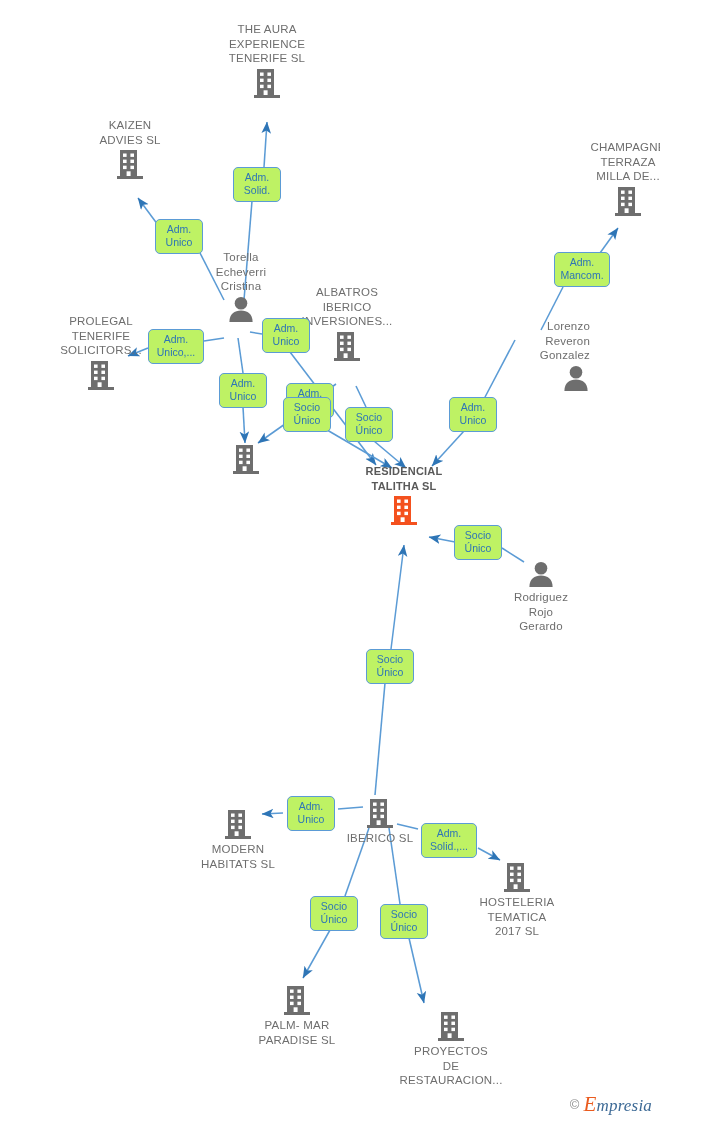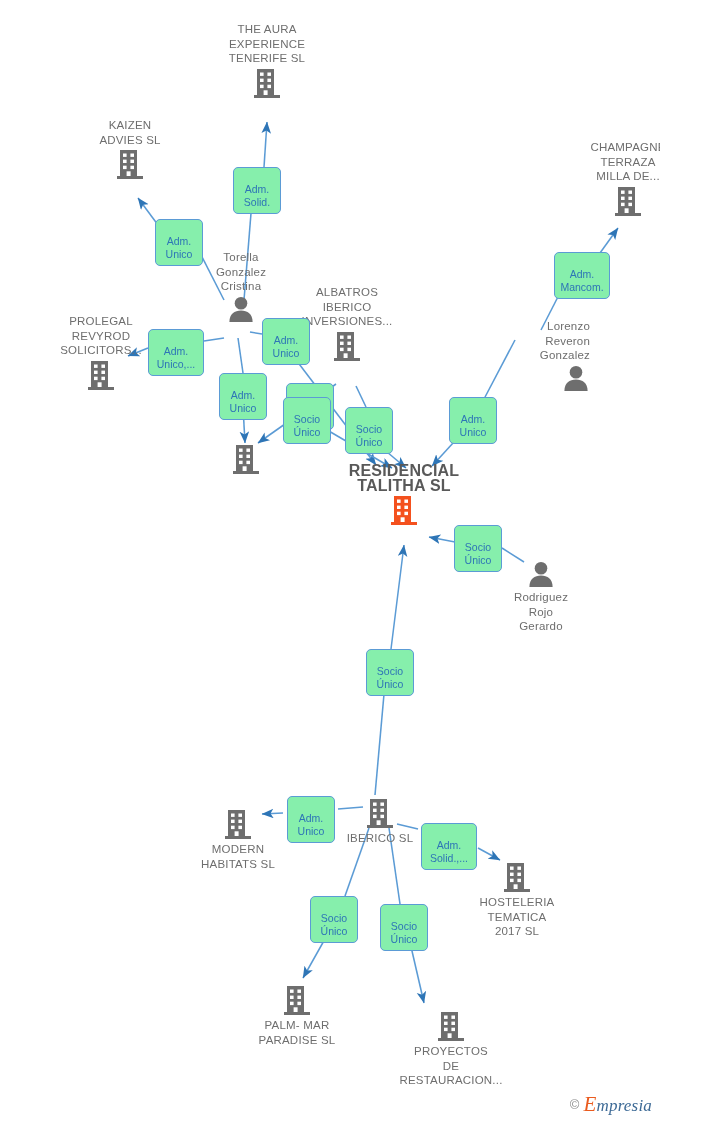--- a/index.html
+++ b/index.html
@@ -35,38 +35,38 @@
   .node .label {
     font-size: 11.5px;
     line-height: 14.5px;
     color: #6e6e6e;
     letter-spacing: 0.2px;
     white-space: pre-line;
   }
   .node.focus .label {
     color: #595959;
     font-weight: bold;
-    font-size: 16px;
+    font-size: 11px;
   }
   .node .glyph {
     line-height: 0;
   }
   .node.label-below .glyph { margin-bottom: 2px; }
   .node.label-above .glyph { margin-top: 1px; }
   .rel {
     position: absolute;
     box-sizing: border-box;
-    background: #86efac;
+    background: #bef264;
     border: 1.3px solid #5b9bd5;
     border-radius: 5px;
     color: #2e75b6;
     font-size: 10.5px;
     line-height: 13px;
     text-align: center;
-    padding: 15px 4px 4px 4px;
+    padding: 3px 4px 4px 4px;
     white-space: pre-line;
     width: 48px;
     margin-left: -24px;
     margin-top: -17px;
   }
   .rel.wide { width: 56px; margin-left: -28px; }
   .watermark {
     position: absolute;
     right: 8px;
     bottom: 8px;
@@ -215,35 +215,35 @@
               <rect x="14.4" y="17.7" width="3.6" height="3.4"></rect>
               <rect x="10.6" y="23.3" width="4" height="4.7"></rect>
             </g>
           </g>
         </svg>
     </div>
   </div>
 
   <div class="node label-above" style="left:241px; top:250px;">
     <div class="label">Torella
-Gonzalez
+Echeverri
 Cristina</div>
     <div class="glyph">
       <svg width="28" height="28" viewBox="0 0 28 28">
           <g fill="#6e6e6e">
             <circle cx="14" cy="8.2" r="6.3"></circle>
             <path d="M2.4,27 C2.4,19.2 7.6,15.6 14,15.6 C20.4,15.6 25.6,19.2 25.6,27 Z"></path>
           </g>
         </svg>
     </div>
   </div>
 
   <div class="node label-above" style="left:101px; top:314px;">
     <div class="label">PROLEGAL
-REVYROD
+TENERIFE
 SOLICITORS...</div>
     <div class="glyph">
       <svg width="28" height="32" viewBox="0 0 28 32">
           <g fill="#6e6e6e">
             <rect x="4" y="2" width="17" height="26"></rect>
             <rect x="1" y="28" width="26" height="3"></rect>
             <g fill="#ffffff">
               <rect x="7" y="5.5" width="3.6" height="3.4"></rect>
               <rect x="14.4" y="5.5" width="3.6" height="3.4"></rect>
               <rect x="7" y="11.6" width="3.6" height="3.4"></rect>

